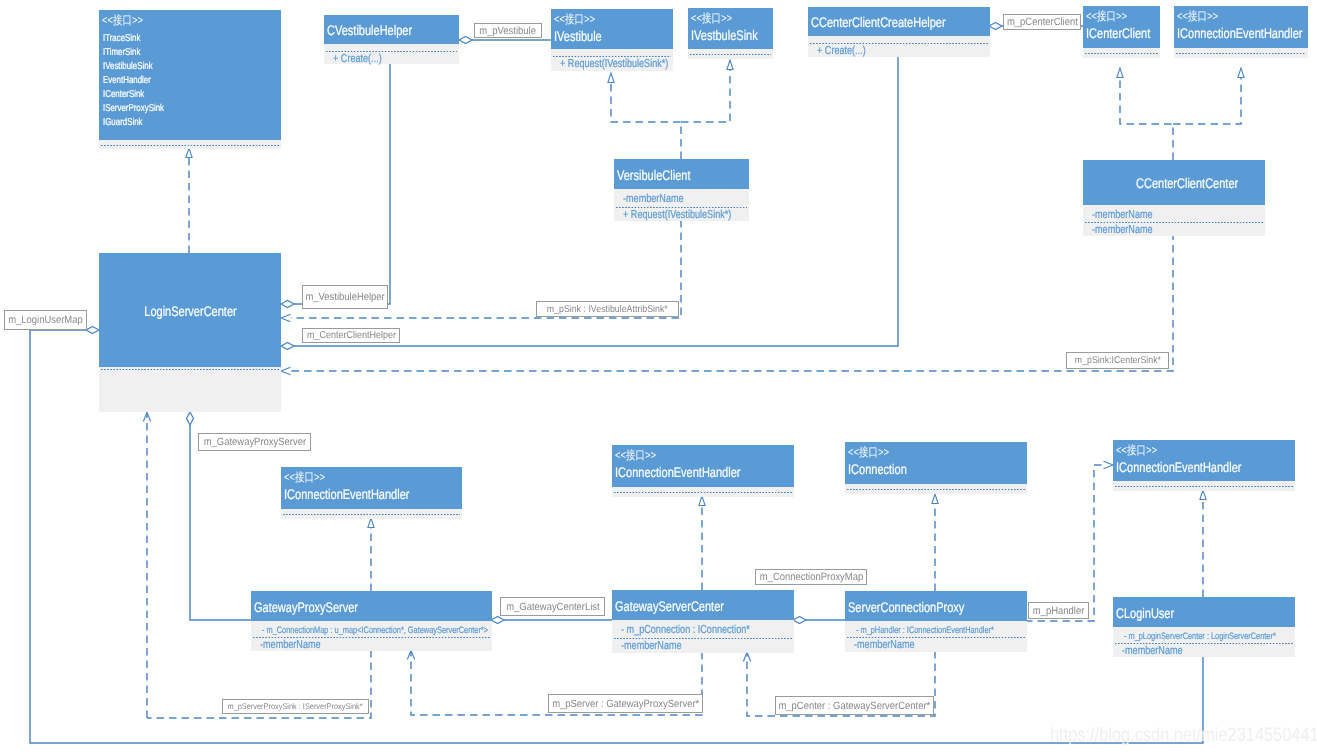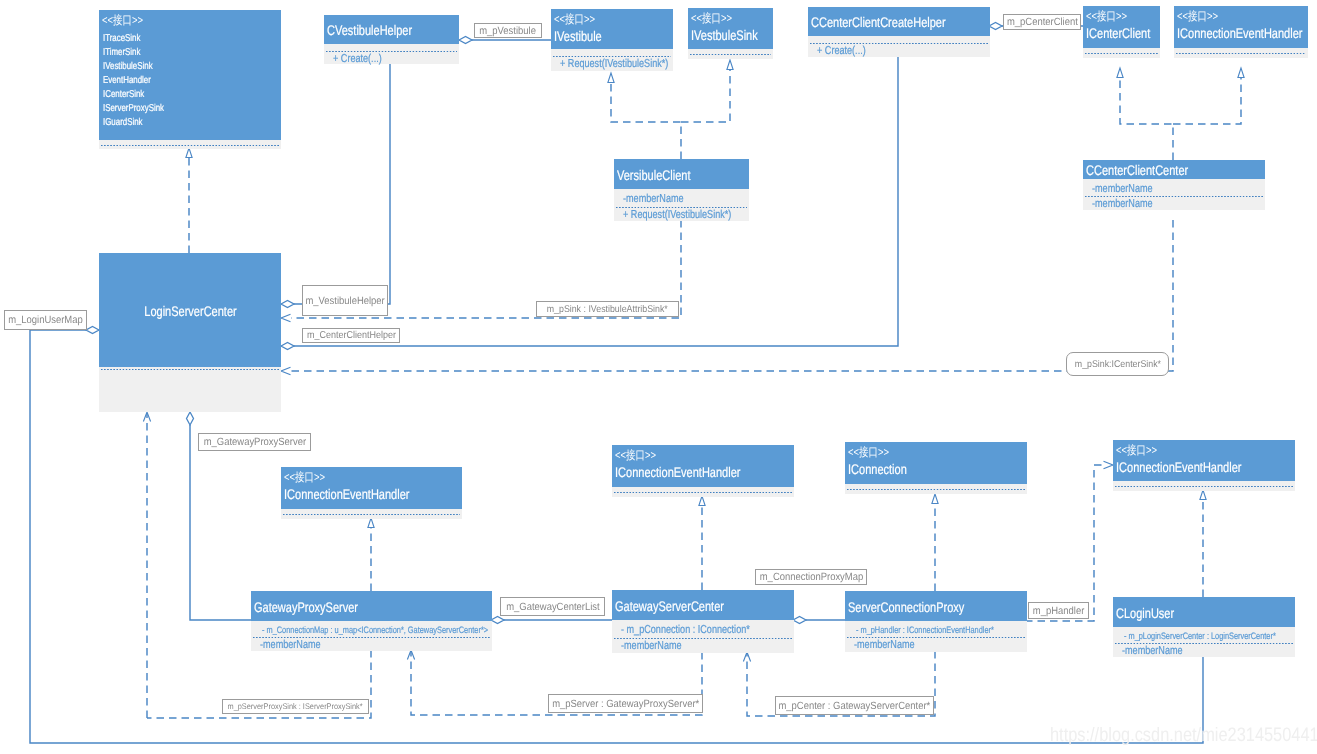--- a/index.html
+++ b/index.html
@@ -220,21 +220,21 @@
         </div>
         <div class="sec" style="height: 16px;">
           <div class="it"><span class="sq">-memberName</span></div>
         </div>
         <div class="sec" style="height: 16px;">
           <div class="dashsep"></div>
           <div class="it"><span class="sq">+ Request(IVestibuleSink*)</span></div>
         </div>
       </div>
       <div class="cls" style="left: 1083px; top: 160px; width: 182px;">
-        <div class="hdr" style="height: 19px;">
+        <div class="hdr" style="height: 45px; text-align: right;">
           <div class="nm"><span class="sq">CCenterClientCenter</span></div>
         </div>
         <div class="sec" style="height: 15px;">
           <div class="it"><span class="sq">-memberName</span></div>
         </div>
         <div class="sec" style="height: 16px;">
           <div class="dashsep"></div>
           <div class="it"><span class="sq">-memberName</span></div>
         </div>
       </div>
@@ -331,33 +331,33 @@
         </div>
       </div>
     </div>
   <div id="lbls">
       <div class="lbl" style="left: 474px; top: 23px; width: 68px; height: 15px; text-align: center;">
         <span class="sq">m_pVestibule</span>
       </div>
       <div class="lbl" style="left: 1003px; top: 14px; width: 78px; height: 16px;">
         <span class="sq">m_pCenterClient</span>
       </div>
-      <div class="lbl" style="left: 302px; top: 285px; width: 86px; height: 31px;">
+      <div class="lbl" style="left: 302px; top: 285px; width: 86px; height: 24px;">
         <span class="sq">m_VestibuleHelper</span>
       </div>
       <div class="lbl" style="left: 302px; top: 328px; width: 98px; height: 15px; font-size: 10px;">
         <span class="sq">m_CenterClientHelper</span>
       </div>
       <div class="lbl" style="left: 4px; top: 310px; width: 83px; height: 20px;">
         <span class="sq">m_LoginUserMap</span>
       </div>
       <div class="lbl" style="left: 536px; top: 301px; width: 143px; height: 16px; font-size: 9.8px;">
         <span class="sq">m_pSink : IVestibuleAttribSink*</span>
       </div>
-      <div class="lbl" style="left: 1066px; top: 352px; width: 103px; height: 24px; font-size: 9.8px; border-radius: 7px;">
+      <div class="lbl" style="left: 1066px; top: 352px; width: 103px; height: 17px; font-size: 9.8px;">
         <span class="sq">m_pSink:ICenterSink*</span>
       </div>
       <div class="lbl" style="left: 198px; top: 433px; width: 113px; height: 18px;">
         <span class="sq">m_GatewayProxyServer</span>
       </div>
       <div class="lbl" style="left: 500px; top: 597px; width: 105px; height: 19px;">
         <span class="sq">m_GatewayCenterList</span>
       </div>
       <div class="lbl" style="left: 755px; top: 569px; width: 112px; height: 16px;">
         <span class="sq">m_ConnectionProxyMap</span>

